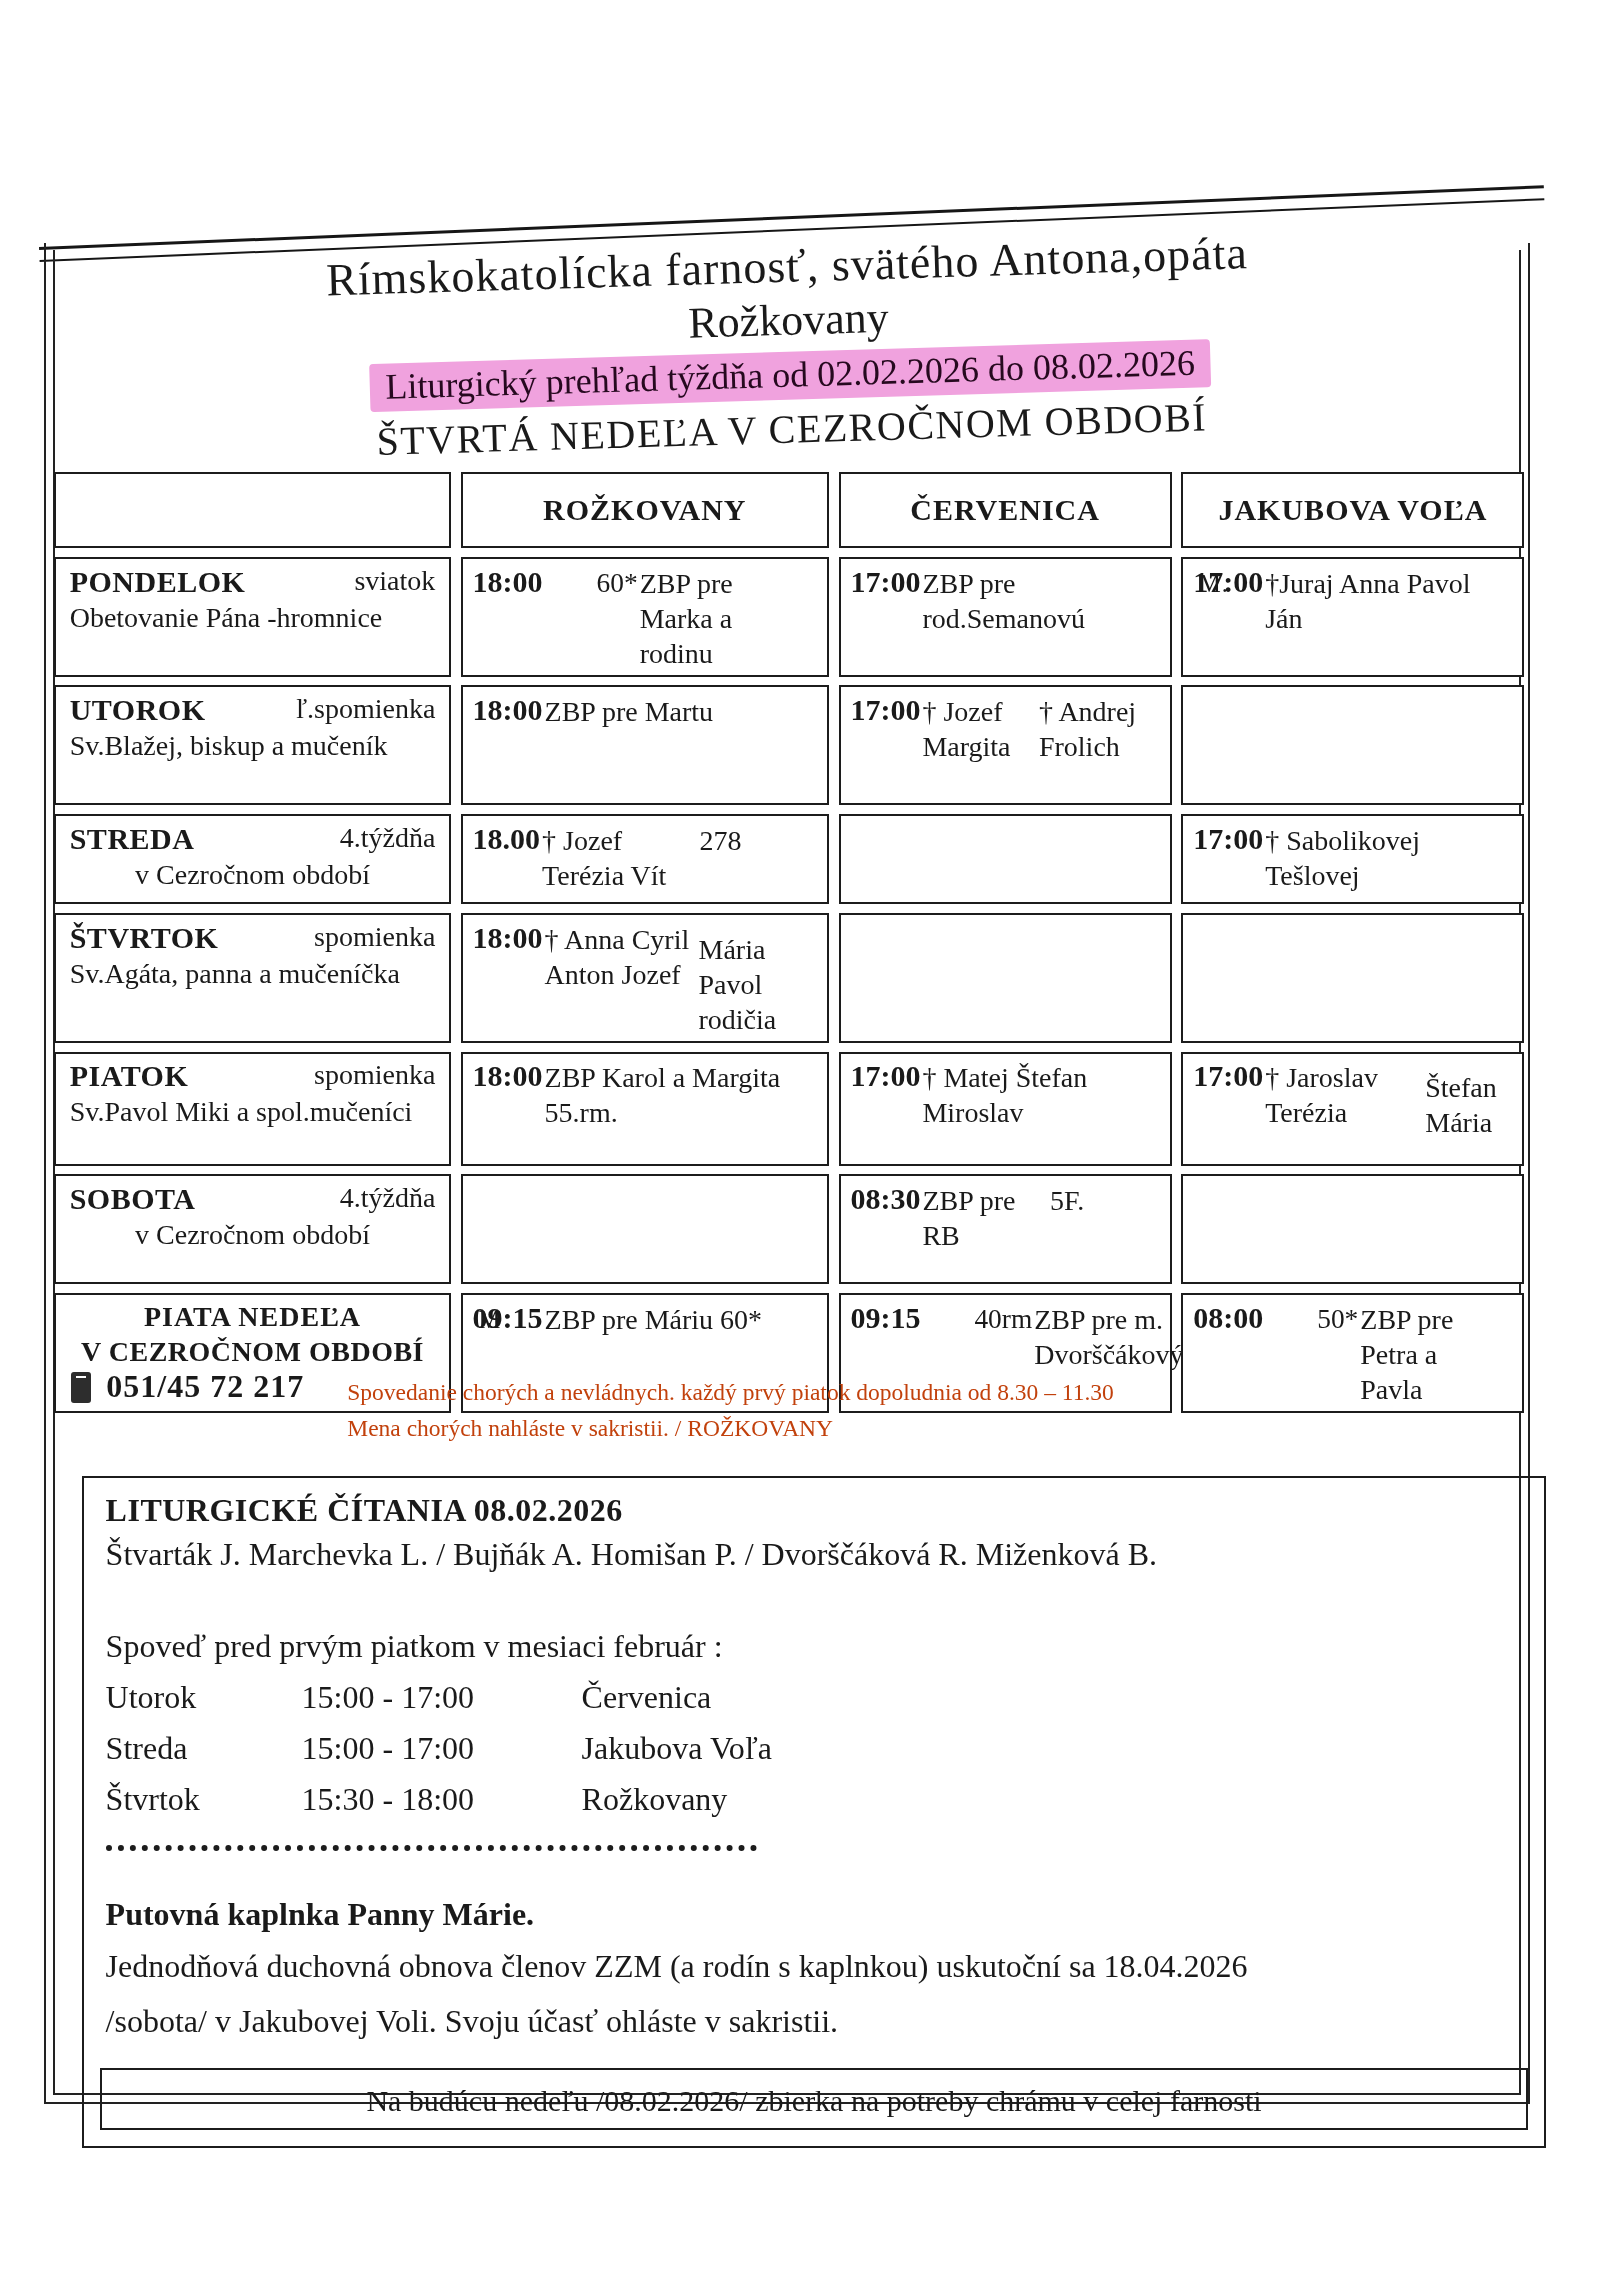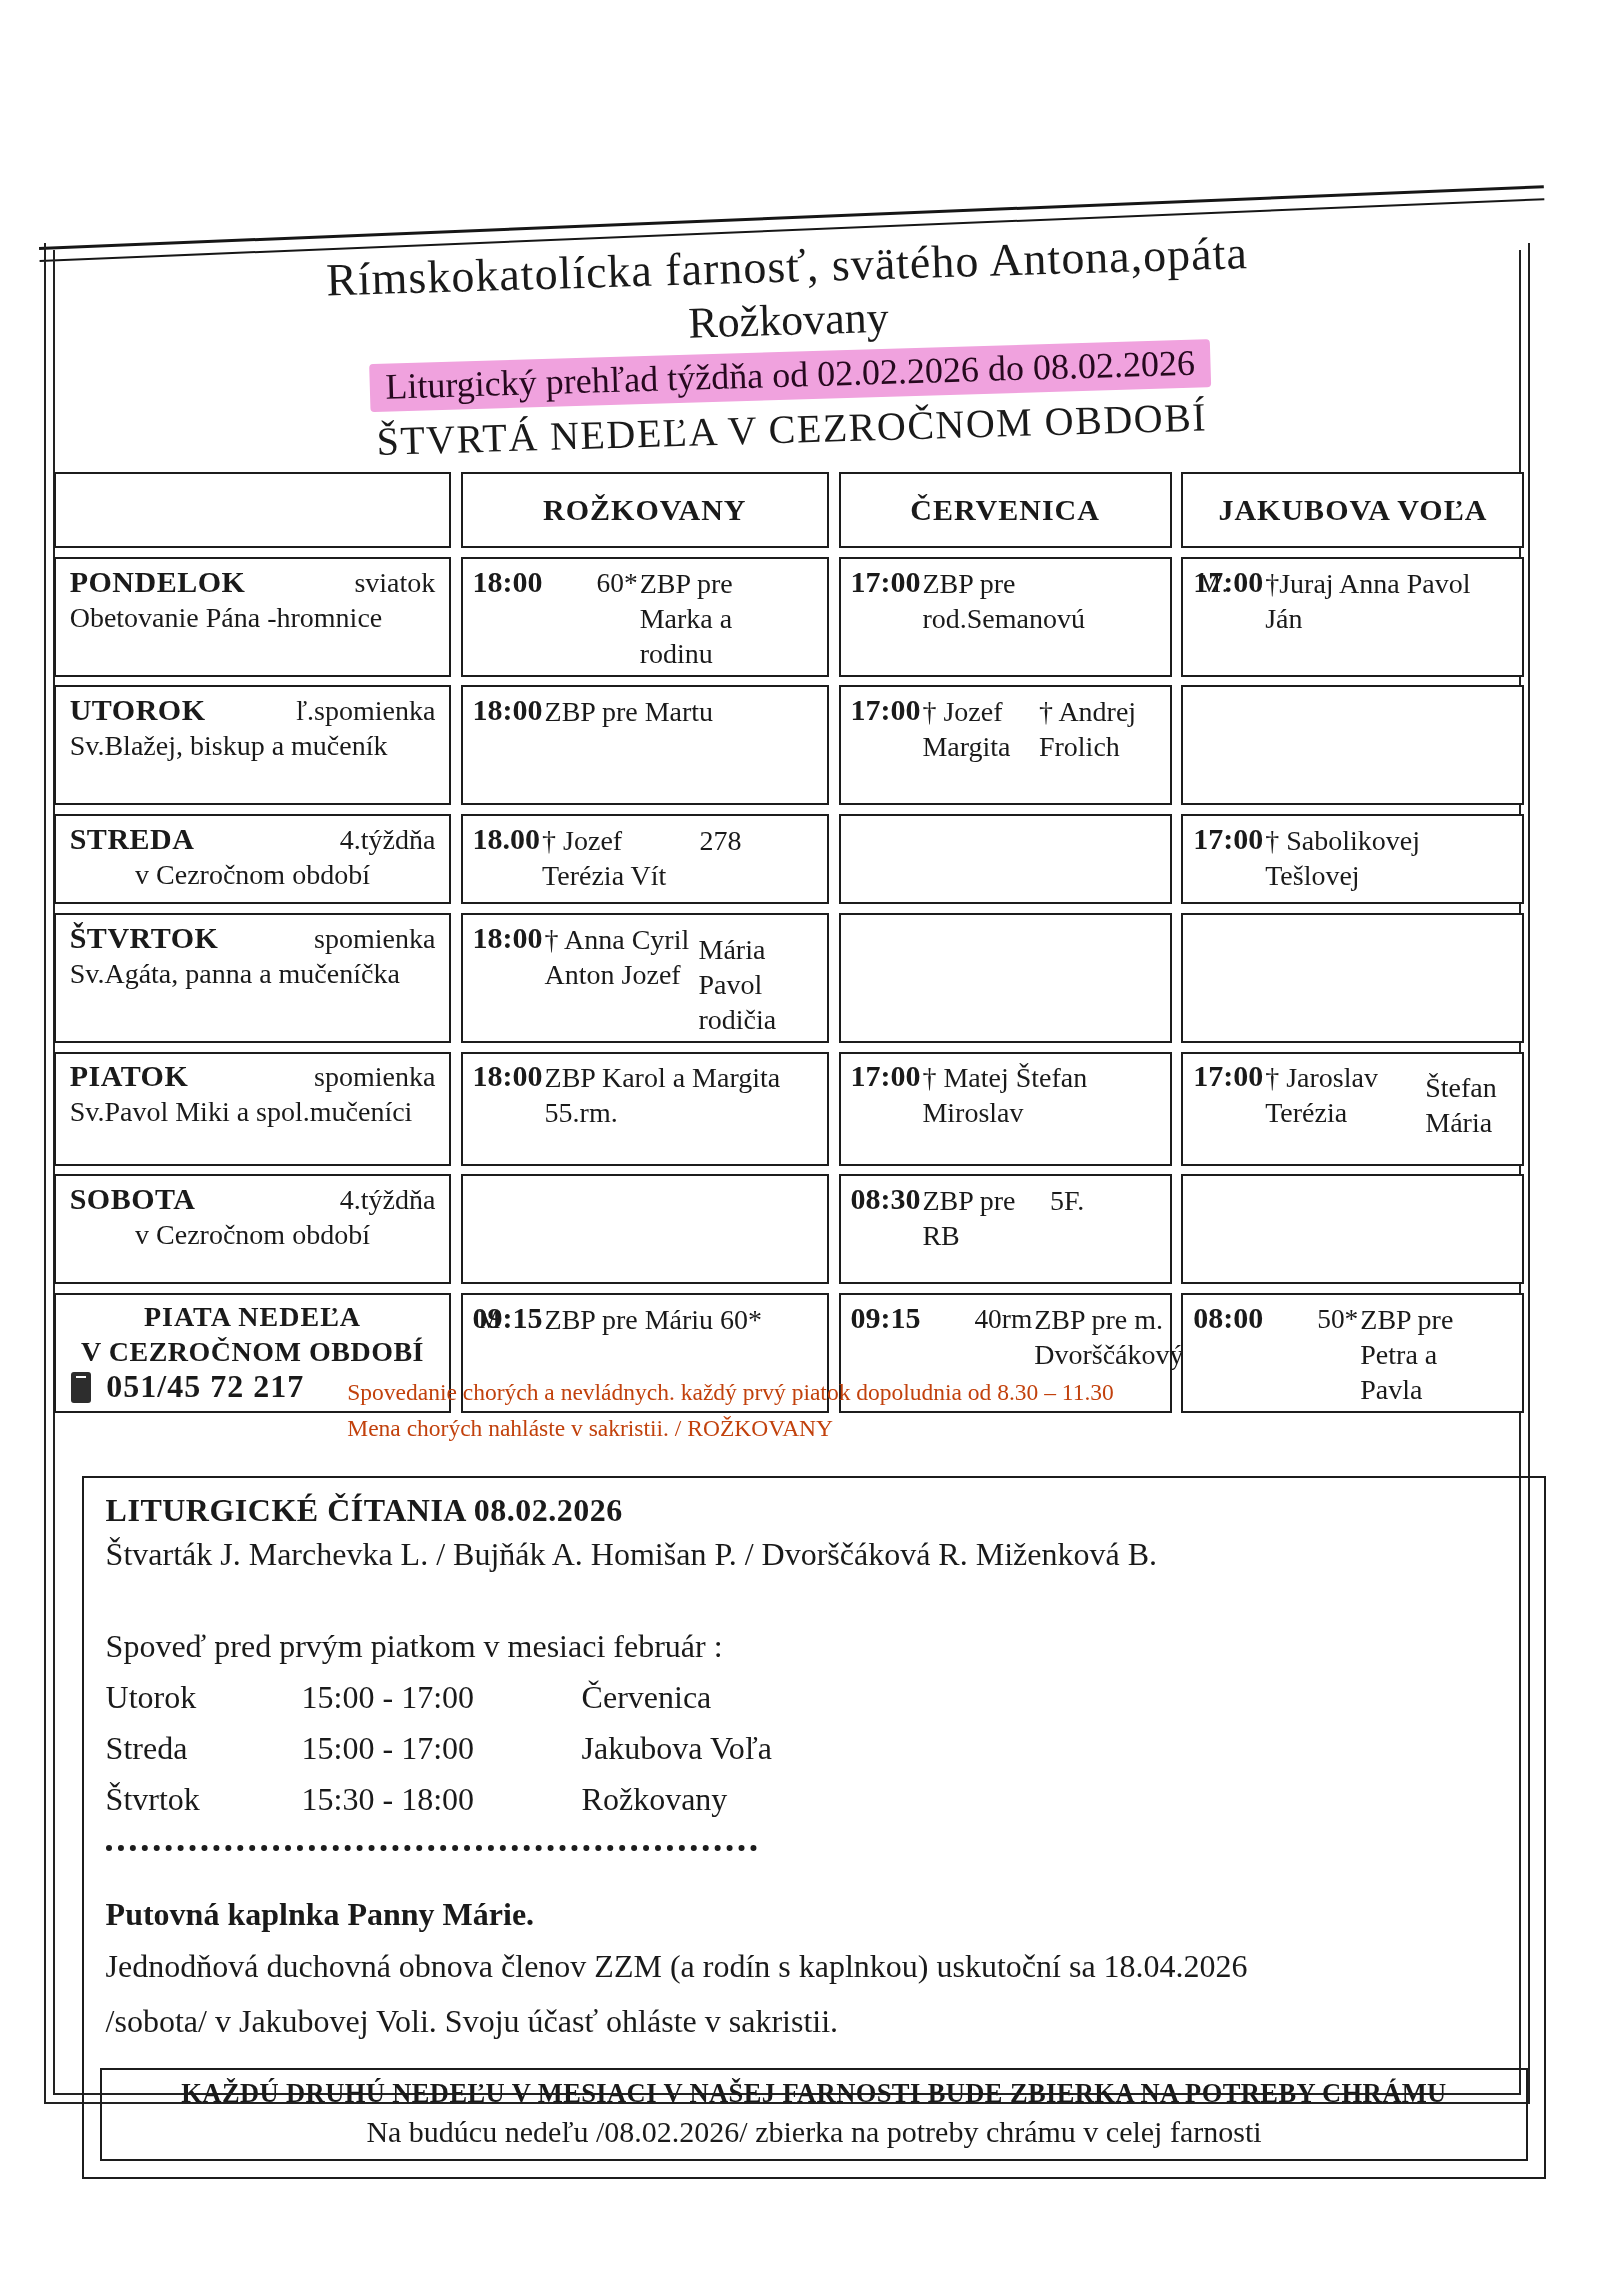--- a/index.html
+++ b/index.html
@@ -46,21 +46,21 @@
   .rh-head .box{min-height:76px;}
   .rh1 .box{min-height:86px;}
   .rh2 .box{min-height:120px;}
   .rh3 .box{min-height:90px;}
   .rh4 .box{min-height:120px;}
   .rh5 .box{min-height:114px;}
   .rh6 .box{min-height:110px;}
   .rh7 .box{min-height:92px;}
   .head-cell{display:flex;align-items:center;justify-content:center;font-weight:bold;font-size:30px;letter-spacing:1px;}
   .day-cell{padding:5.9px 5.9px 3.9px;}
-  .day-l1{display:flex;justify-content:space-between;align-items:flex-end;padding:0 7.8px;gap:15px;}
+  .day-l1{display:flex;justify-content:space-between;align-items:flex-start;padding:0 7.8px;gap:15px;}
   .day-name{font-weight:bold;font-size:30px;letter-spacing:0.5px;white-space:nowrap;}
   .day-tag{font-size:28px;}
   .day-sub{font-size:28px;padding:2.9px 7.8px 0;}
   .sub-center{text-align:center;}
   .sunday .day-l1{justify-content:center;}
   .sunday .day-name{font-size:28px;letter-spacing:1px;}
   .sunday .day-sub{font-weight:bold;text-align:center;font-size:28px;letter-spacing:0.5px;}
   .mass-cell{padding:5.9px 9.8px 3.9px;display:flex;}
   .time-line{position:relative;text-align:center;font-weight:bold;font-size:30px;min-height:9.8px;}
   .pre{position:absolute;left:5.9px;top:4.9px;font-weight:normal;font-size:24.5px;letter-spacing:1px;}
@@ -413,19 +413,18 @@
       <span class="conf-place">Rožkovany</span>
     </div>
 
     <div class="dotted-sep"></div>
 
     <div class="chapel-title">Putovná kaplnka Panny Márie.</div>
     <div class="chapel-line">Jednodňová duchovná obnova členov ZZM (a rodín s kaplnkou) uskutoční sa 18.04.2026</div>
     <div class="chapel-line">/sobota/ v Jakubovej Voli. Svoju účasť ohláste v sakristii.</div>
 
     <div class="collection-box">
-      <div class="collection-l1">KAŽDÚ DRUHÚ NEDEĽU V MESIACI  V NAŠEJ FARNOSTI BUDE ZBIERKA NA POTREBY CHRÁMU</div>
       <div class="collection-l2">Na budúcu nedeľu /08.02.2026/ zbierka na potreby chrámu v celej farnosti</div>
     </div>
   </div>
 
 </div>
 
 
 </body></html>

